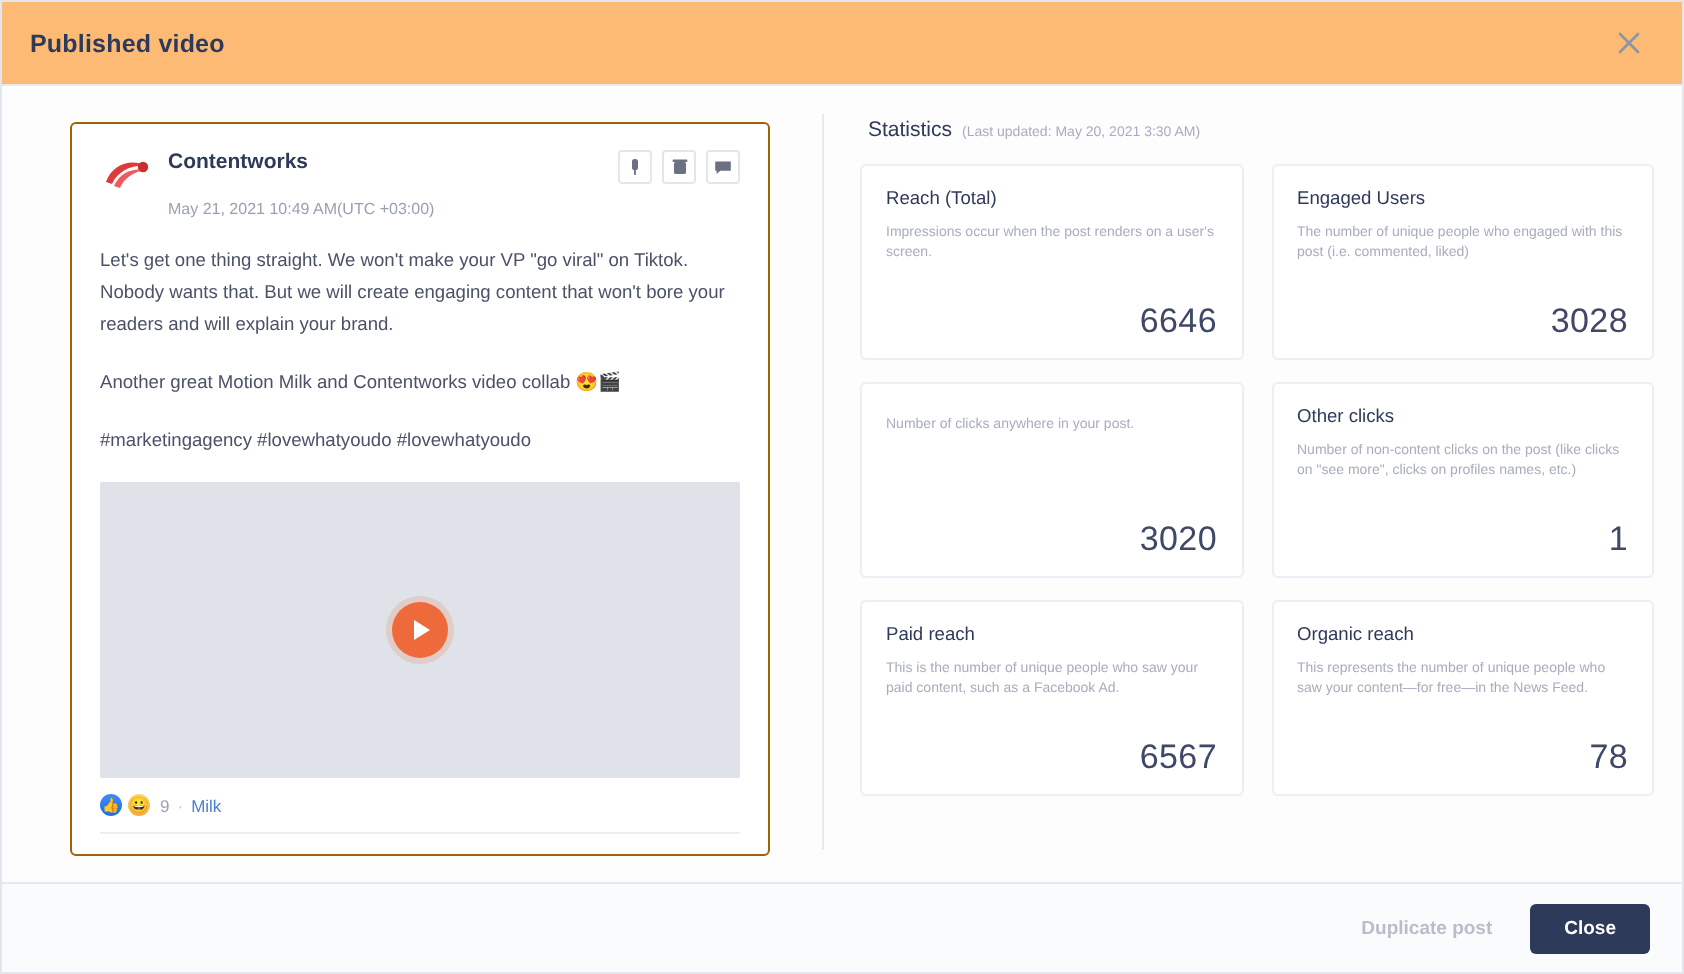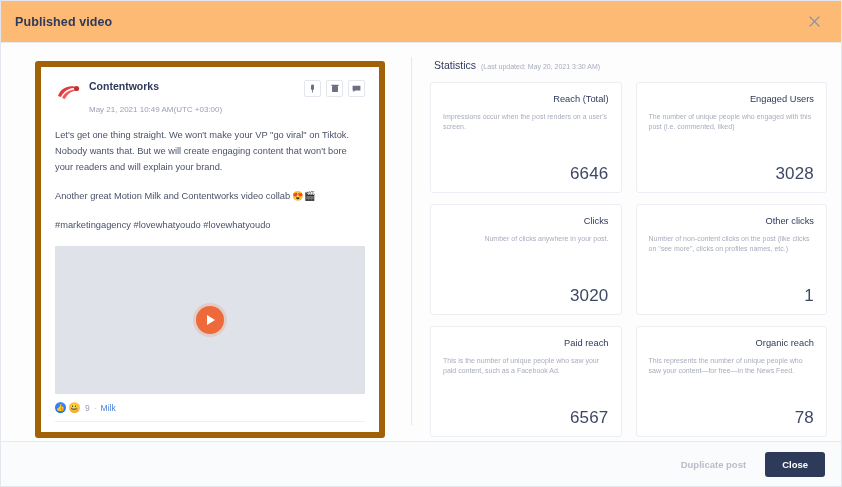--- a/index.html
+++ b/index.html
@@ -76,21 +76,21 @@
     flex: 1;
     box-sizing: border-box;
     padding: 14px 14px 10px 18px;
     background: #fdfdfe;
     overflow: hidden;
   }
 
   
   .post-card {
     background: #ffffff;
-    border: 6px solid #a16207;
+    border: 1px solid #a16207;
     border-radius: 3px;
     padding: 12px 14px 10px 14px;
     box-sizing: border-box;
   }
   .post-head {
     display: flex;
     align-items: flex-start;
   }
   .avatar {
     width: 26px;
@@ -215,25 +215,24 @@
   .stats-grid {
     display: grid;
     grid-template-columns: 1fr 1fr;
     gap: 11px 14px;
   }
   .stat-card {
     background: #ffffff;
     border: 1px solid #eceef3;
     border-radius: 3px;
     box-sizing: border-box;
-    height: 111px;
+    height: 98px;
     padding: 10px 12px 8px 12px;
     display: flex;
     flex-direction: column;
-    align-items: flex-end;
   }
   .stat-name {
     font-size: 9.3px;
     color: #2e3a59;
     line-height: 13px;
   }
   .stat-desc {
     font-size: 7px;
     color: #a8adbd;
     line-height: 10px;
@@ -371,21 +370,20 @@
           <div class="stat-value">6646</div>
         </div>
 
         <div class="stat-card">
           <div class="stat-name">Engaged Users</div>
           <div class="stat-desc">The number of unique people who engaged with this post (i.e. commented, liked)</div>
           <div class="stat-value">3028</div>
         </div>
 
         <div class="stat-card">
-          <div class="stat-name">Clicks</div>
           <div class="stat-desc">Number of clicks anywhere in your post.</div>
           <div class="stat-value">3020</div>
         </div>
 
         <div class="stat-card">
           <div class="stat-name">Other clicks</div>
           <div class="stat-desc">Number of non-content clicks on the post (like clicks on "see more", clicks on profiles names, etc.)</div>
           <div class="stat-value">1</div>
         </div>
 

